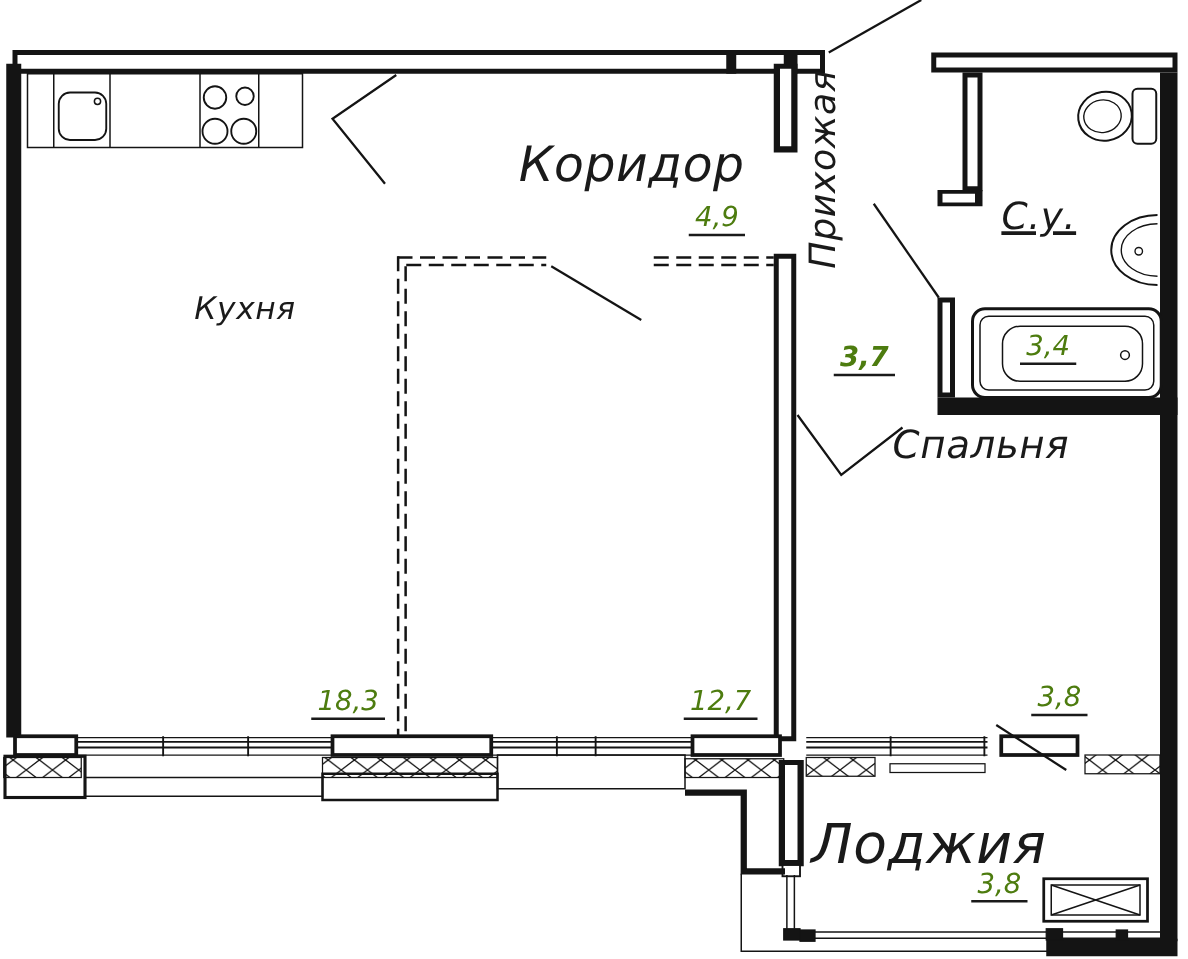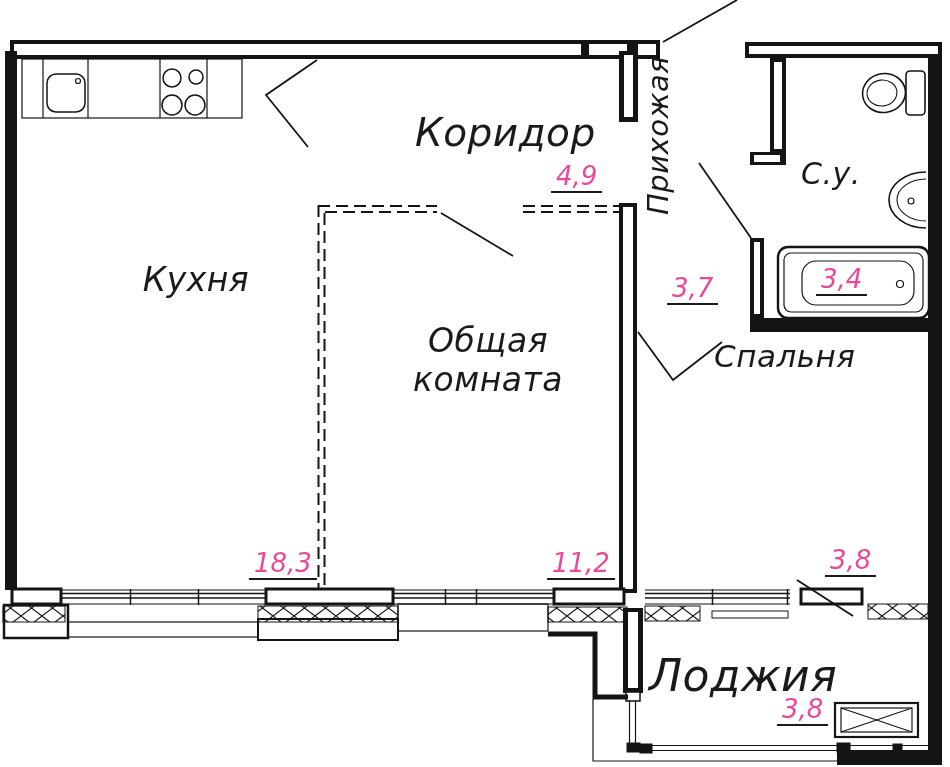--- a/index.html
+++ b/index.html
@@ -6,36 +6,36 @@
   #canvas{
     position:relative;width:950px;height:767px;background:#ffffff;overflow:hidden;
     font-family:"DejaVu Sans","Liberation Sans",sans-serif;color:#141414;
   }
   #plan-svg{position:absolute;left:0;top:0;}
   .room-label{
     position:absolute;font-style:italic;color:#1a1a1a;text-align:center;
     white-space:nowrap;letter-spacing:0.5px;
   }
   .area-label{
-    position:absolute;font-style:italic;color:#ec4899;font-size:26px;
+    position:absolute;font-style:italic;color:#4d7c0f;font-size:22px;
     border-bottom:2.5px solid #1a1a1a;padding:0 5px 1px 5px;line-height:1.05;
     white-space:nowrap;
   }
-  .lbl-kitchen{left:126px;top:232px;width:140px;font-size:33px;margin-top:28px;}
+  .lbl-kitchen{left:126px;top:232px;width:140px;font-size:25px;}
   .lbl-corridor{left:415px;top:110px;width:150px;font-size:39px;}
   .lbl-hallway{
     left:584px;top:122px;width:150px;height:36px;font-size:29px;
     transform:rotate(-90deg);transform-origin:center center;
   }
-  .lbl-wc{left:791px;top:156px;width:80px;font-size:30px;}
+  .lbl-wc{left:791px;top:156px;width:80px;font-size:30px;text-decoration:underline;}
   .lbl-living{left:398px;top:321px;width:180px;font-size:33px;line-height:39px;}
   .lbl-bedroom{left:714px;top:338px;width:140px;font-size:31px;}
   .lbl-loggia{left:649px;top:650px;width:150px;font-size:44px;}
   .ar-corridor{left:551px;top:163px;}
-  .ar-hallway{left:667px;top:275px;}
+  .ar-hallway{left:667px;top:275px;font-weight:bold;}
   .ar-wc{left:816px;top:266px;}
   .ar-kitchen{left:249px;top:550px;text-align:center;}
   .ar-living{left:547px;top:550px;}
   .ar-bedroom{left:825px;top:547px;}
   .ar-loggia{left:777px;top:696px;}
 </style>
 </head>
 <body>
 
 <div id="canvas">
@@ -193,28 +193,24 @@
     <rect x="841" y="708" width="71" height="24" stroke-width="1.2" fill="none"></rect>
     <line x1="841" y1="708" x2="912" y2="732" stroke-width="1.2"></line>
     <line x1="841" y1="732" x2="912" y2="708" stroke-width="1.2"></line>
   </g>
 </svg>
 
 <div class="room-label lbl-kitchen">Кухня</div>
 <div class="room-label lbl-corridor">Коридор</div>
 <div class="room-label lbl-hallway">Прихожая</div>
 <div class="room-label lbl-wc">С.у.</div>
-<div class="room-label lbl-living">
-  <div>Общая</div>
-  <div>комната</div>
-</div>
 <div class="room-label lbl-bedroom">Спальня</div>
 <div class="room-label lbl-loggia">Лоджия</div>
 
 <div class="area-label ar-corridor">4,9</div>
 <div class="area-label ar-hallway">3,7</div>
 <div class="area-label ar-wc">3,4</div>
 <div class="area-label ar-kitchen">18,3</div>
-<div class="area-label ar-living">11,2</div>
+<div class="area-label ar-living">12,7</div>
 <div class="area-label ar-bedroom">3,8</div>
 <div class="area-label ar-loggia">3,8</div>
 
 </div>
 
 </body></html>

